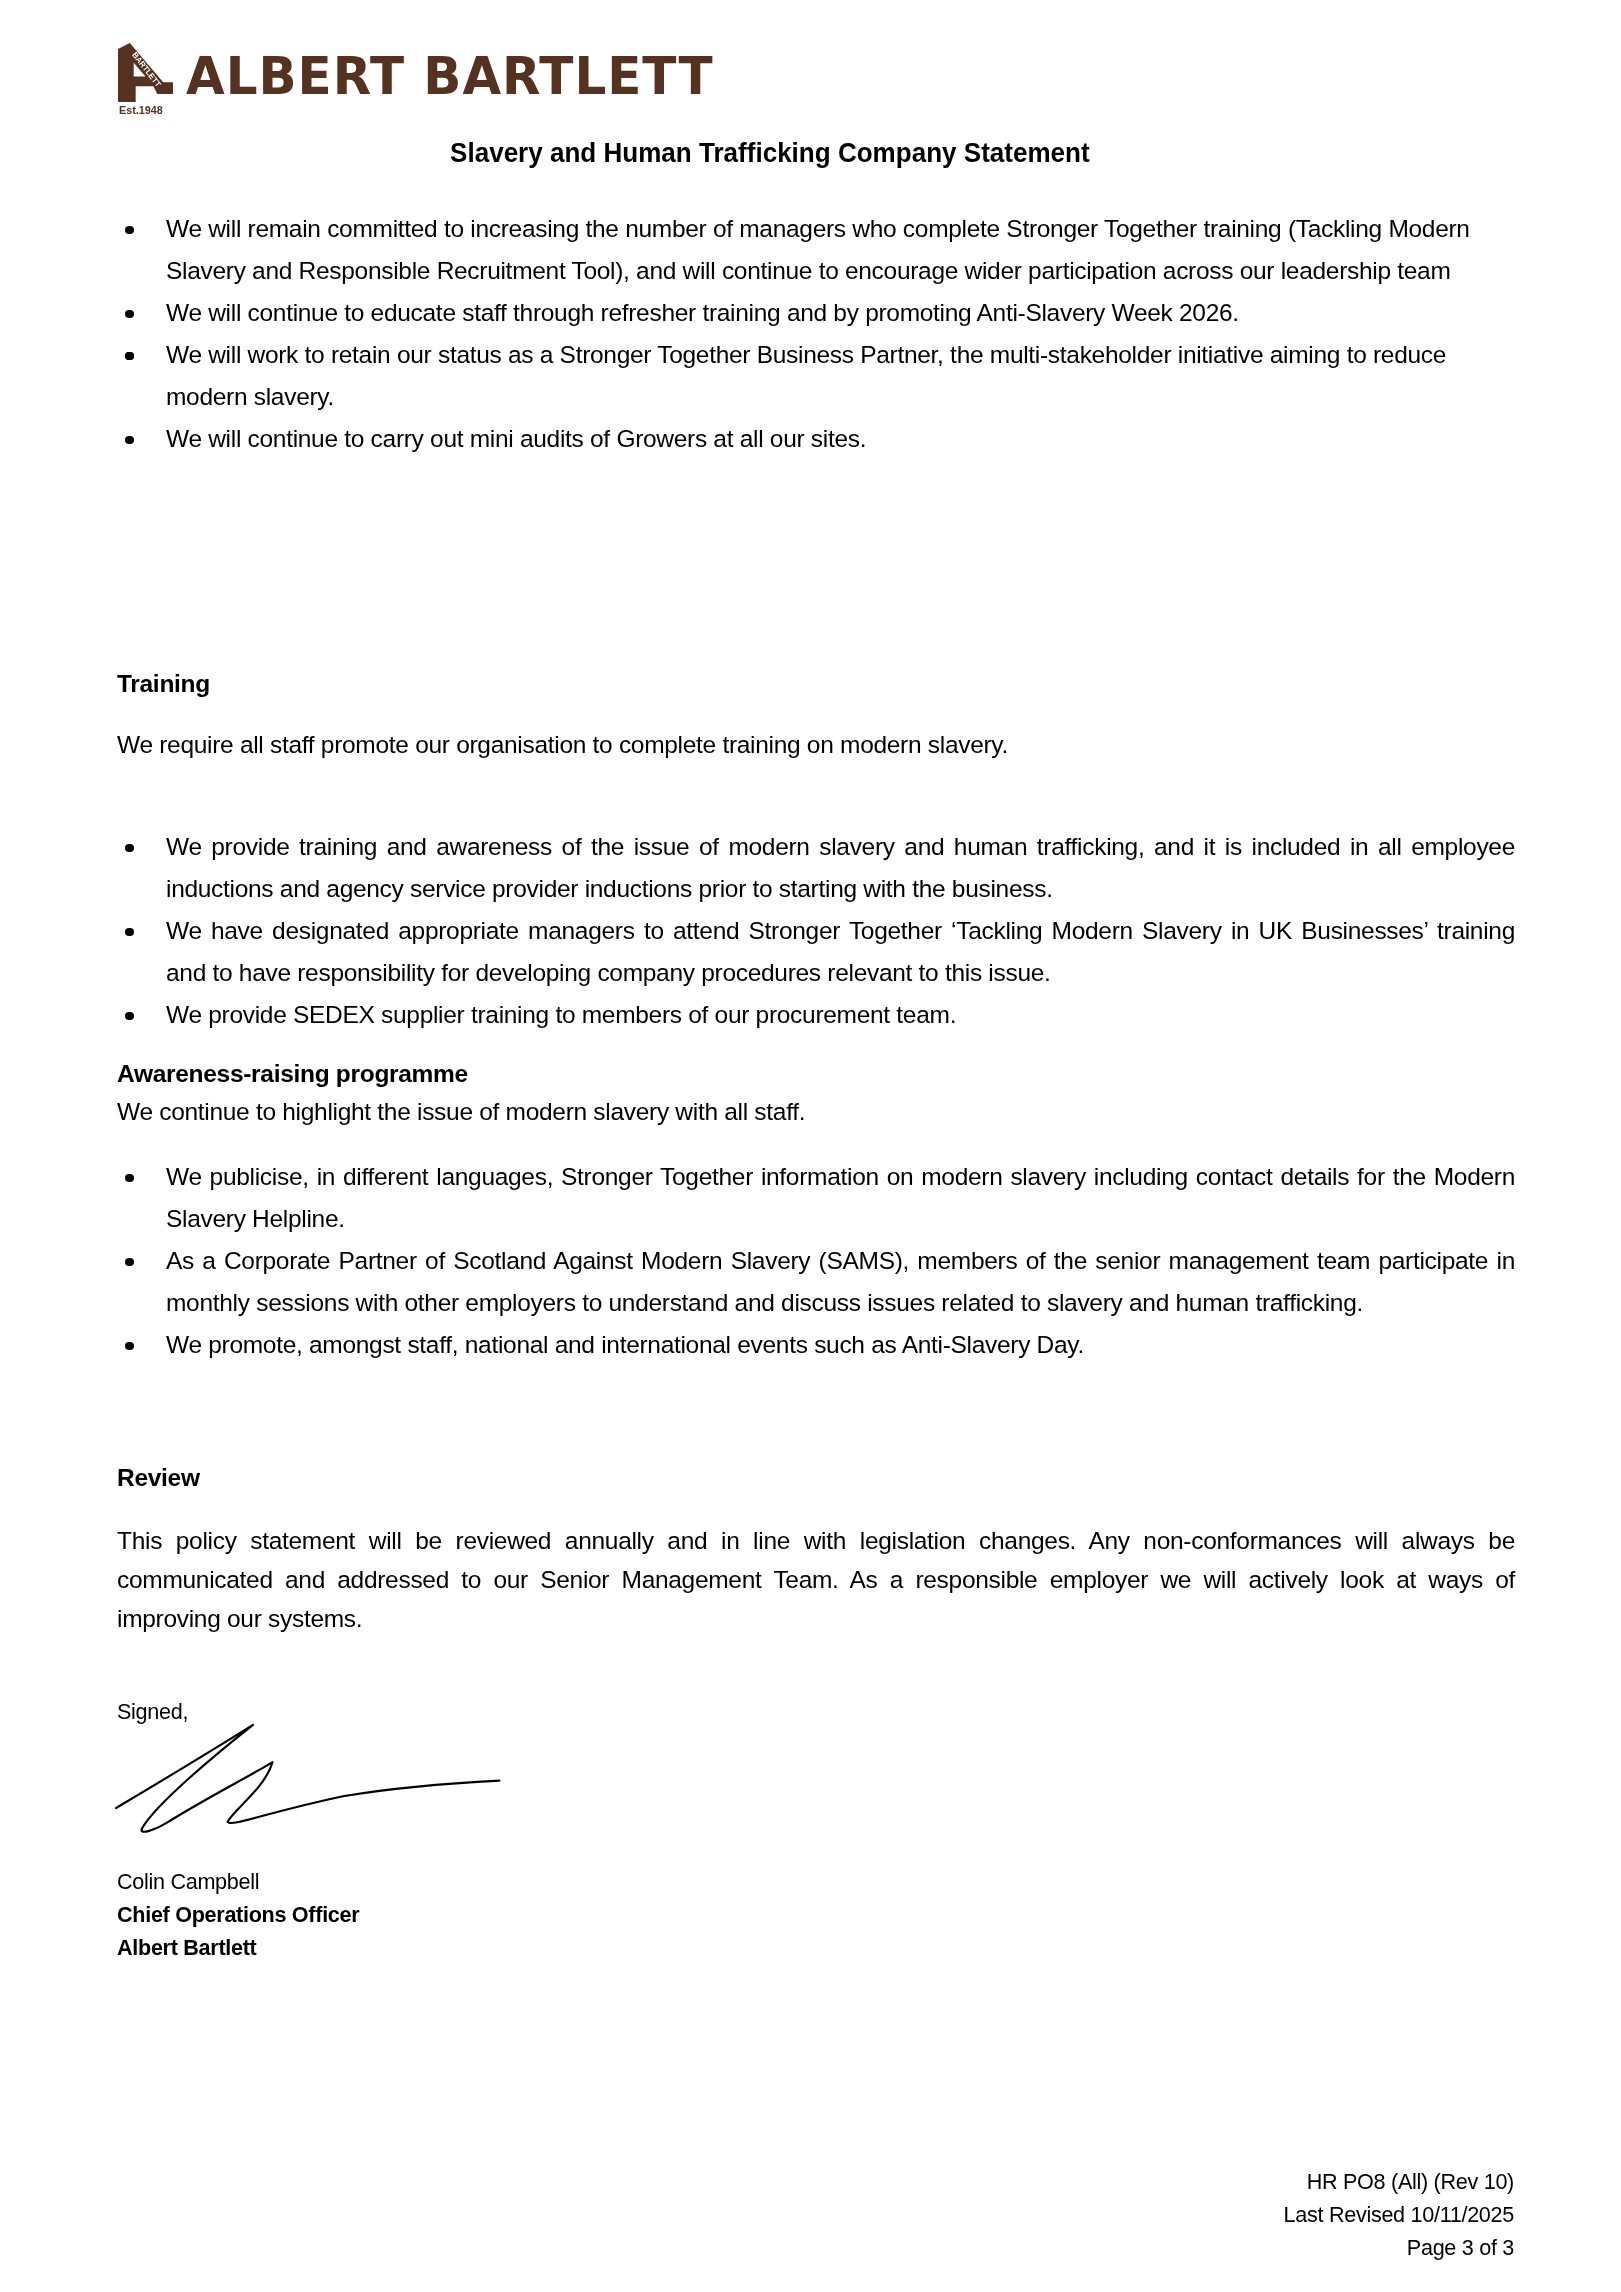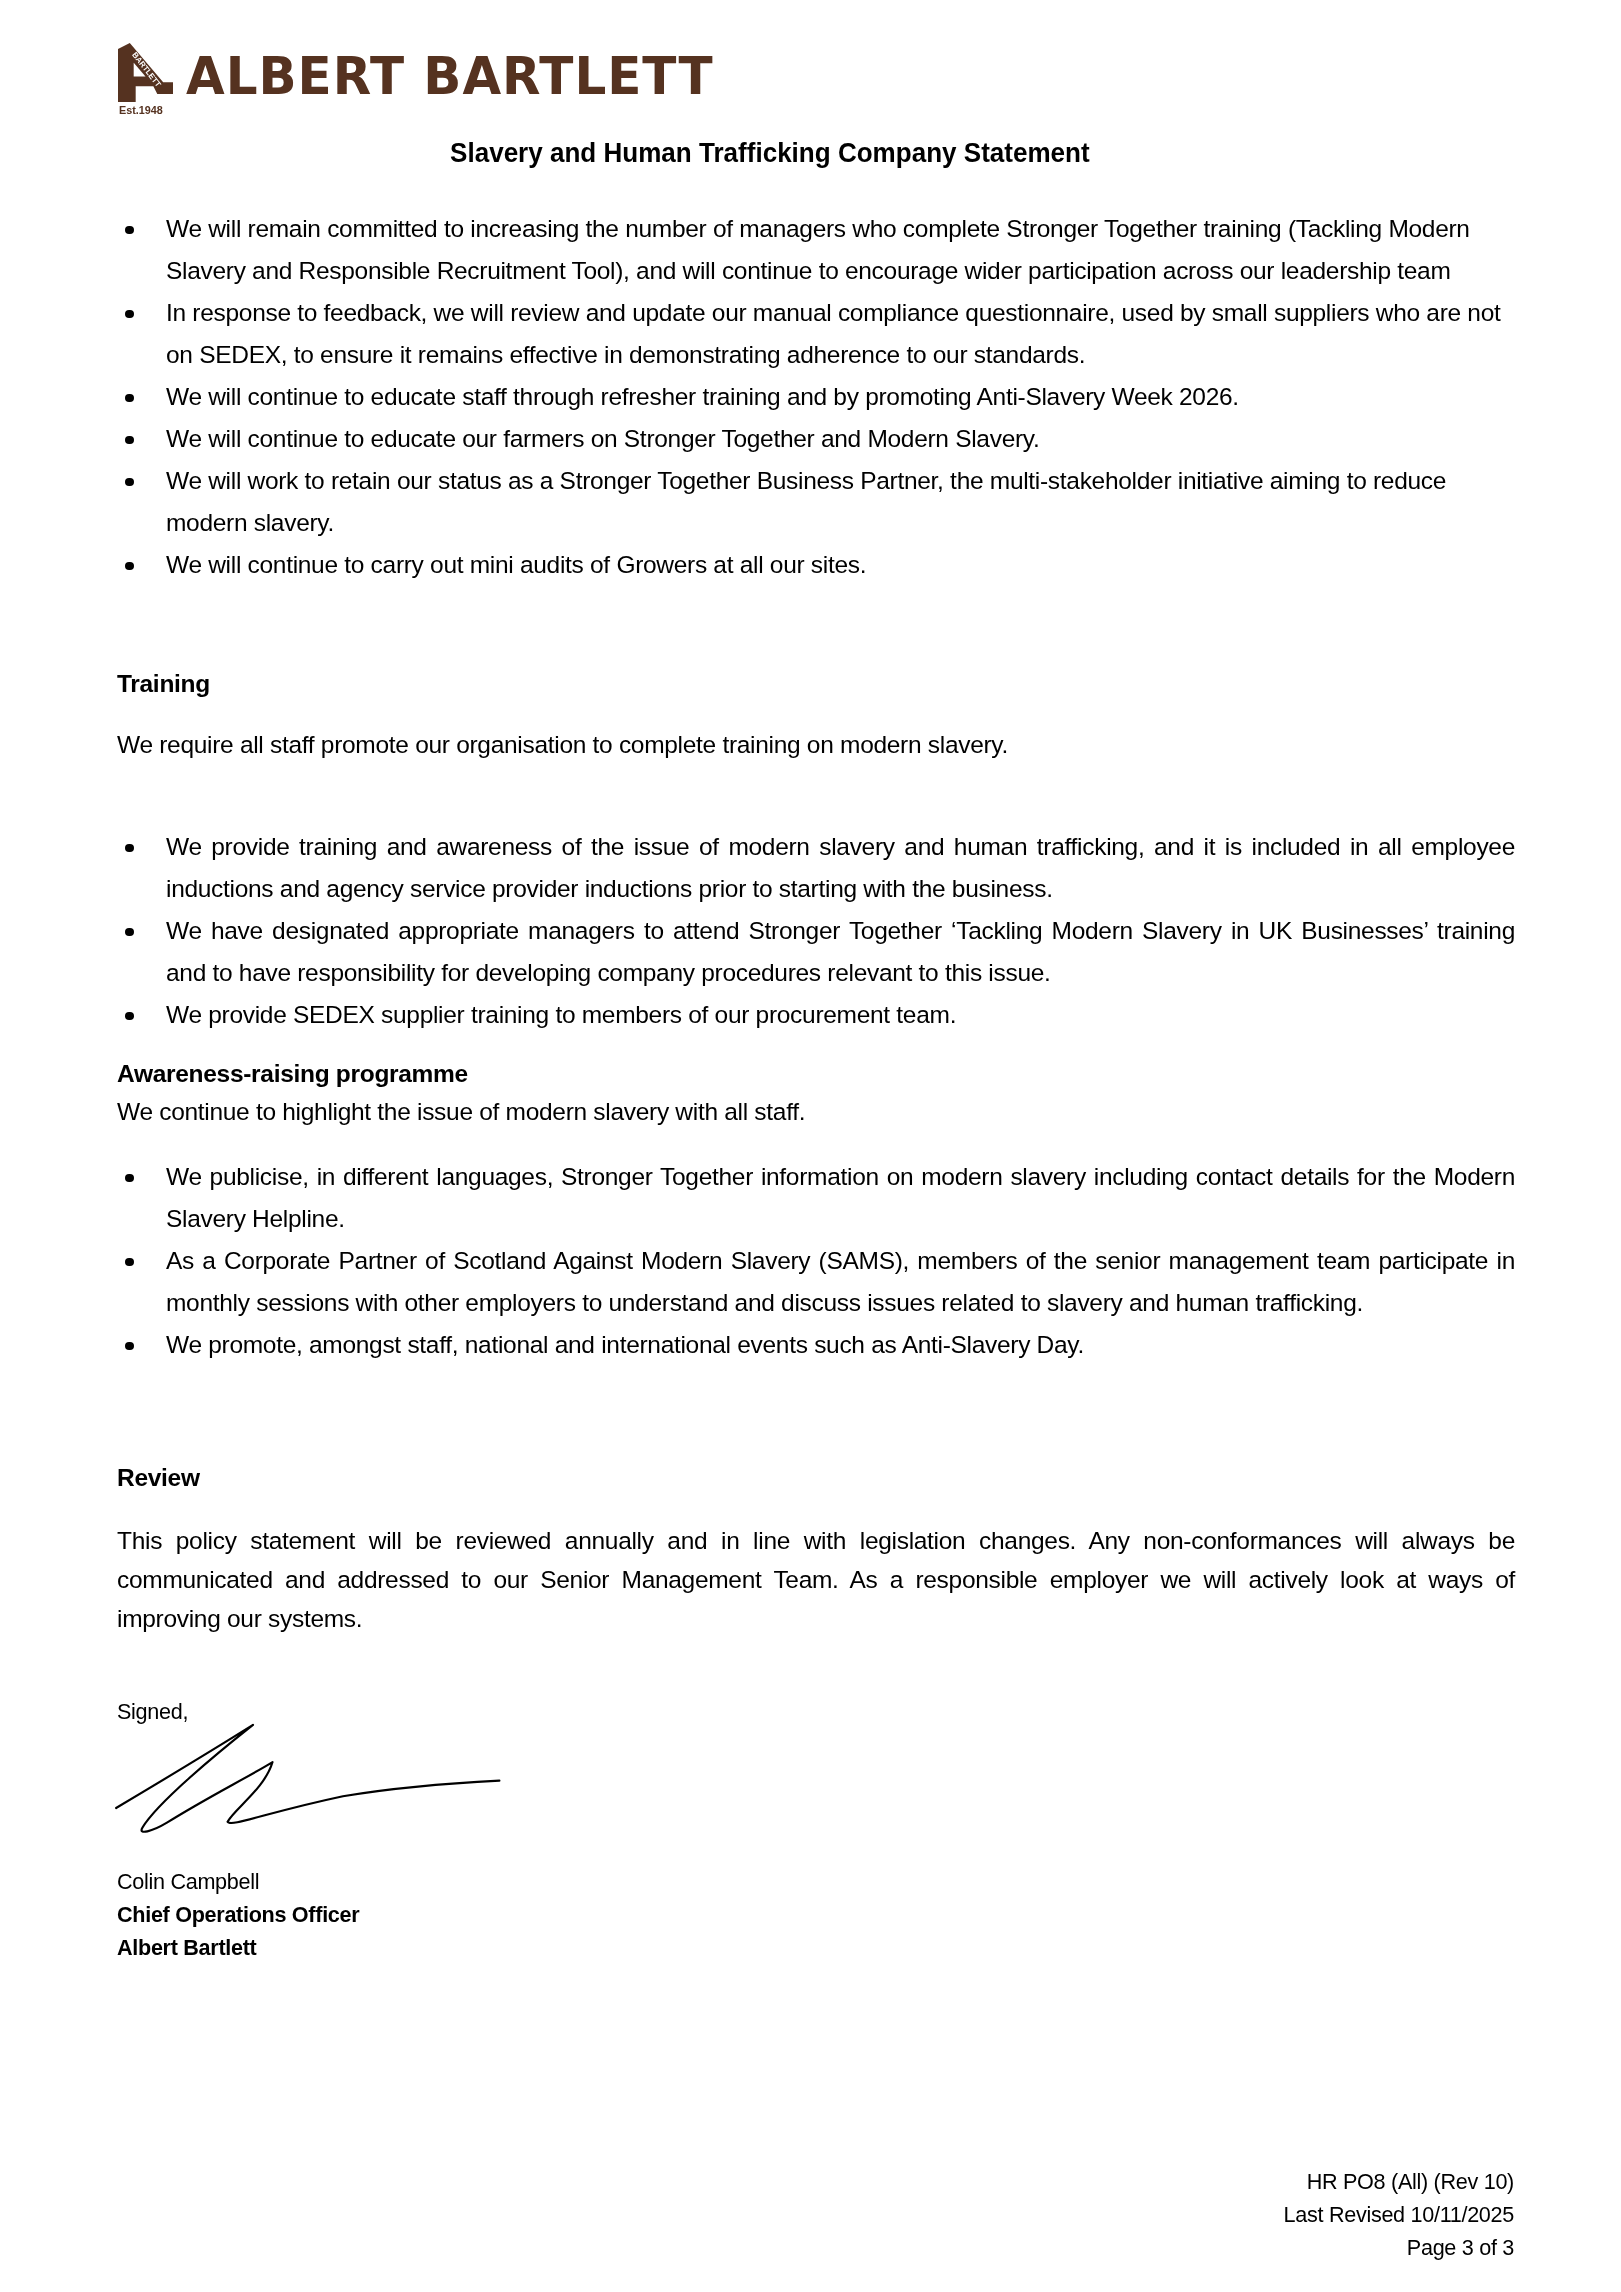--- a/index.html
+++ b/index.html
@@ -43,23 +43,22 @@
   </svg>
 </div>
 <div class="abs logo-text">ALBERT BARTLETT</div>
 <div class="abs logo-est">Est.1948</div>
 
 <div class="abs doc-title"><span>Slavery and Human Trafficking Company Statement</span></div>
 
 <div class="sec" style="top:208px; font-size:24.5px;">
   <ul class="bullets g1">
     <li><span class="dot"></span><span class="txt">We will remain committed to increasing the number of managers who complete Stronger Together training (Tackling Modern Slavery and Responsible Recruitment Tool), and will continue to encourage wider participation across our leadership team</span></li>
-    <li><span class="dot"></span><span class="txt">In response to feedback, we will review and update our manual compliance questionnaire, used by small suppliers who are not on SEDEX, to ensure it remains effective in demonstrating adherence to our standards.</span></li>
     <li><span class="dot"></span><span class="txt">We will continue to educate staff through refresher training and by promoting Anti-Slavery Week 2026.</span></li>
-    <li><span class="dot"></span><span class="txt">We will continue to educate our farmers on Stronger Together and Modern Slavery.</span></li>
+    <li><span class="dot"></span></li>
     <li><span class="dot"></span><span class="txt">We will work to retain our status as a Stronger Together Business Partner, the multi-stakeholder initiative aiming to reduce modern slavery.</span></li>
     <li><span class="dot"></span><span class="txt">We will continue to carry out mini audits of Growers at all our sites.</span></li>
   </ul>
 </div>
 
 <div class="sec heading" style="top:669px;">Training</div>
 <div class="sec para" style="top:725px; font-size:24.5px;">We require all staff promote our organisation to complete training on modern slavery.</div>
 <div class="sec" style="top:788px; font-size:24.5px;margin-top:38px;">
   <ul class="bullets g2 justify">
     <li>

